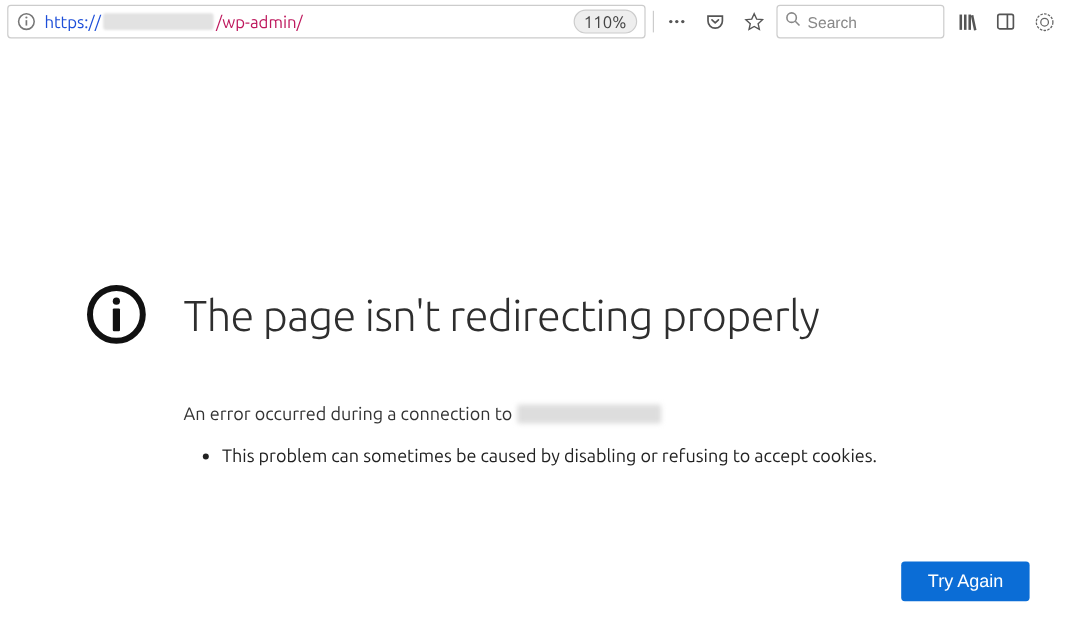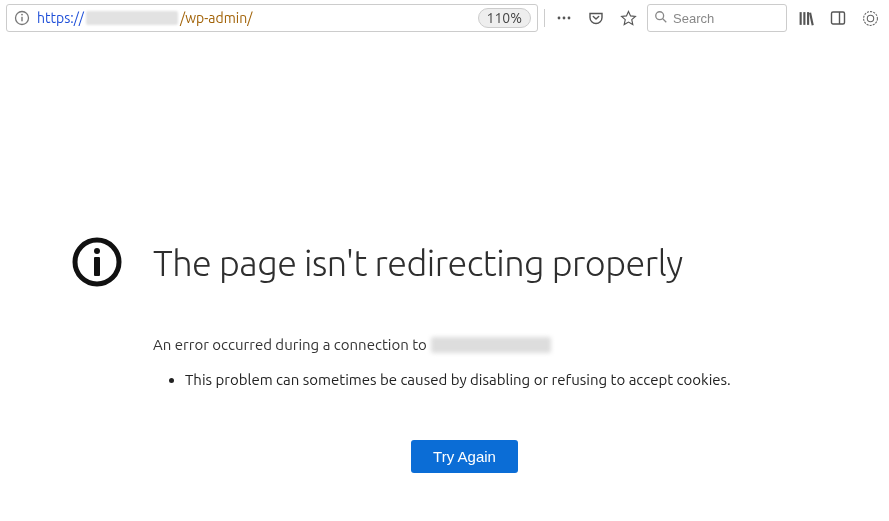--- a/index.html
+++ b/index.html
@@ -30,21 +30,21 @@
     }
     .url-text {
       flex: 1;
       display: flex;
       align-items: center;
       gap: 0;
       font-size: 14px;
       color: #555;
     }
     .url-prefix { color: #1d4ed8; }
-    .url-path { color: #a16207; }
+    .url-path { color: #be185d; }
     .redacted {
       display: inline-block;
       width: 92px;
       height: 14px;
       background: #e2e2e2;
       border-radius: 2px;
       margin: 0 2px;
       filter: blur(1px);
     }
     .zoom-badge {
@@ -126,23 +126,23 @@
       filter: blur(2px);
     }
     .bullet-list {
       margin-top: 18px;
       margin-left: 100px;
       font-size: 15px;
       color: #222;
     }
     .bullet-list li { list-style: disc; margin-left: 14px; }
     .button-row {
-      margin-top: 52px;
-      display: flex;
-      justify-content: center;
+      margin-top: 80px;
+      display: flex;
+      justify-content: flex-end;
       padding-right: 6px;
     }
     .try-again-btn {
       background: #0b6dd6;
       color: #fff;
       border: none;
       border-radius: 3px;
       padding: 8px 22px;
       font-size: 15px;
       cursor: pointer;

